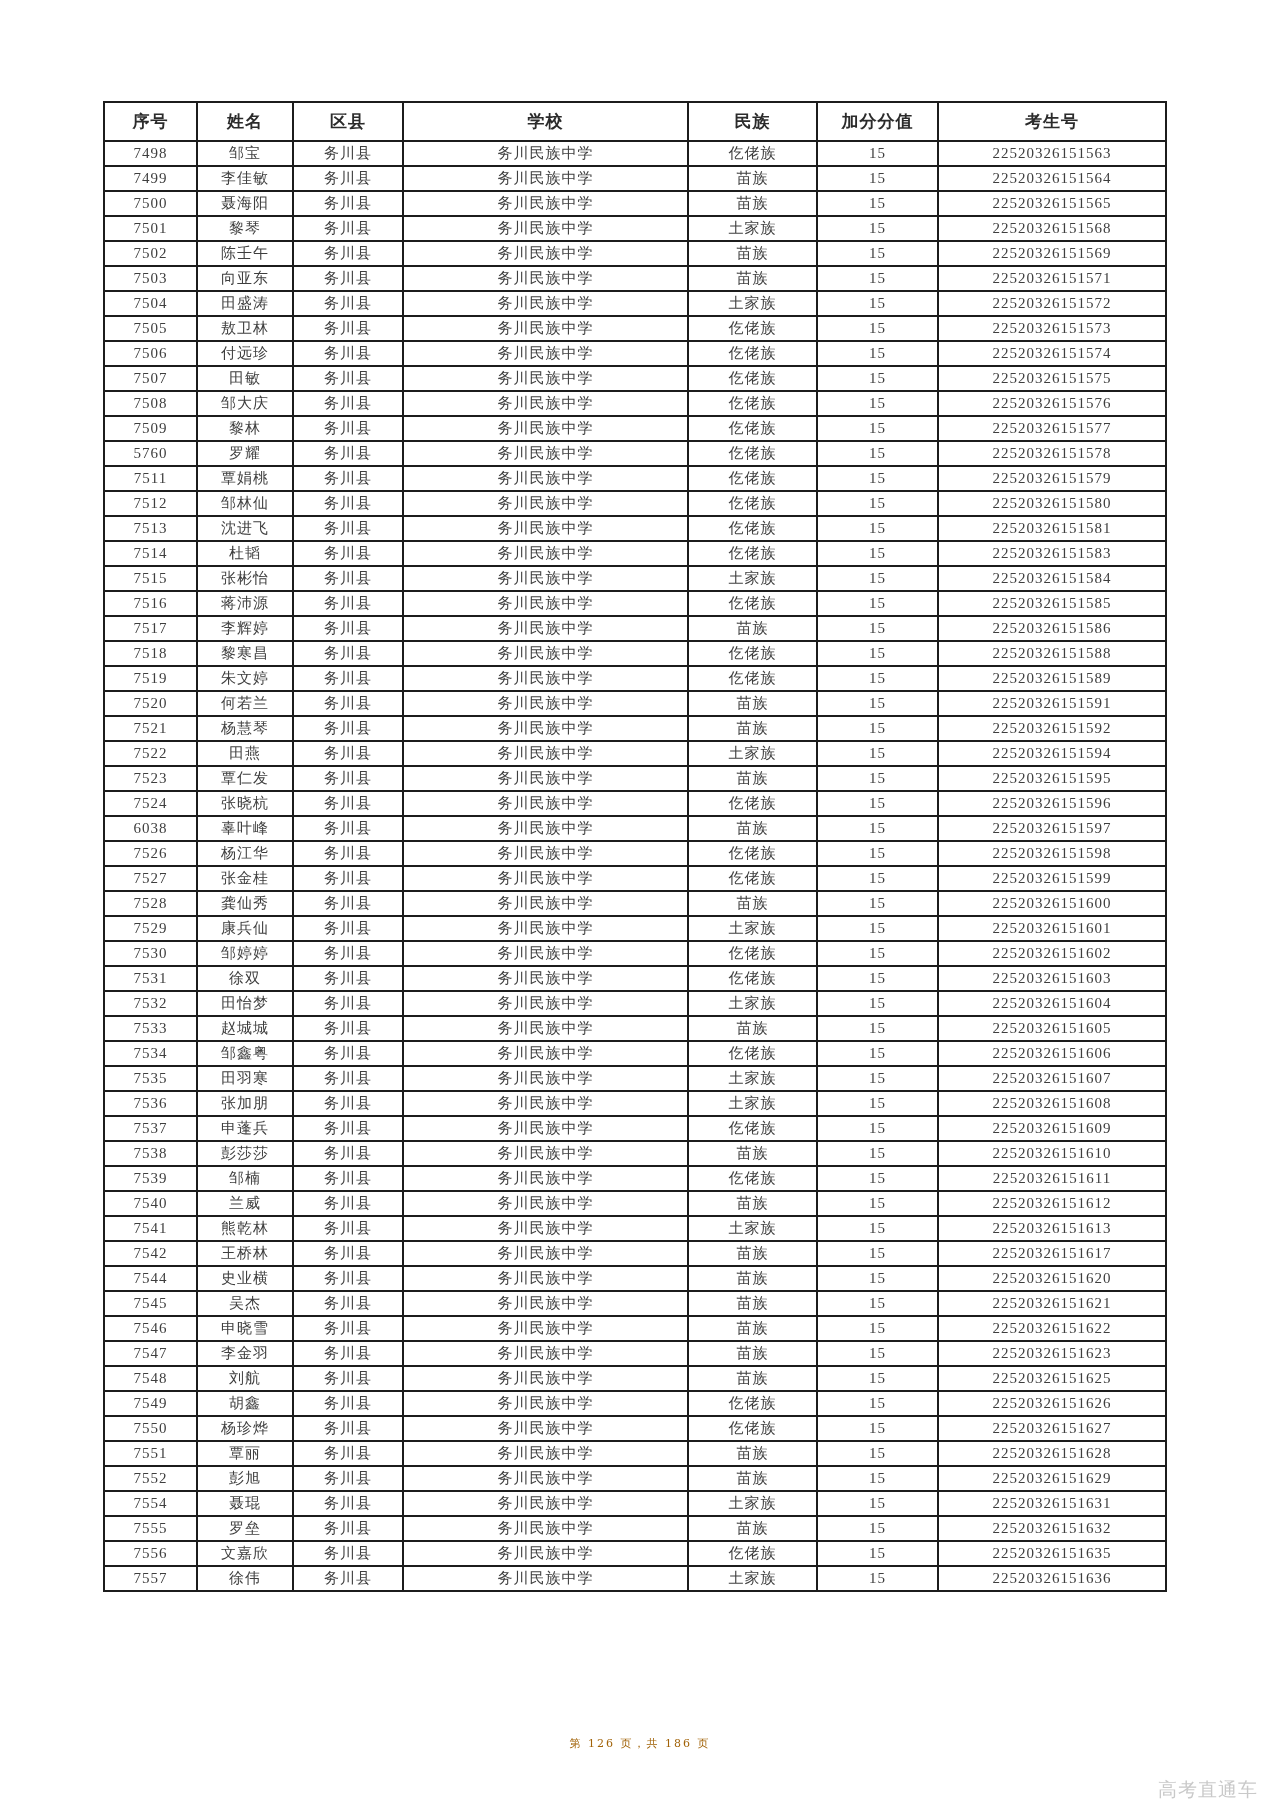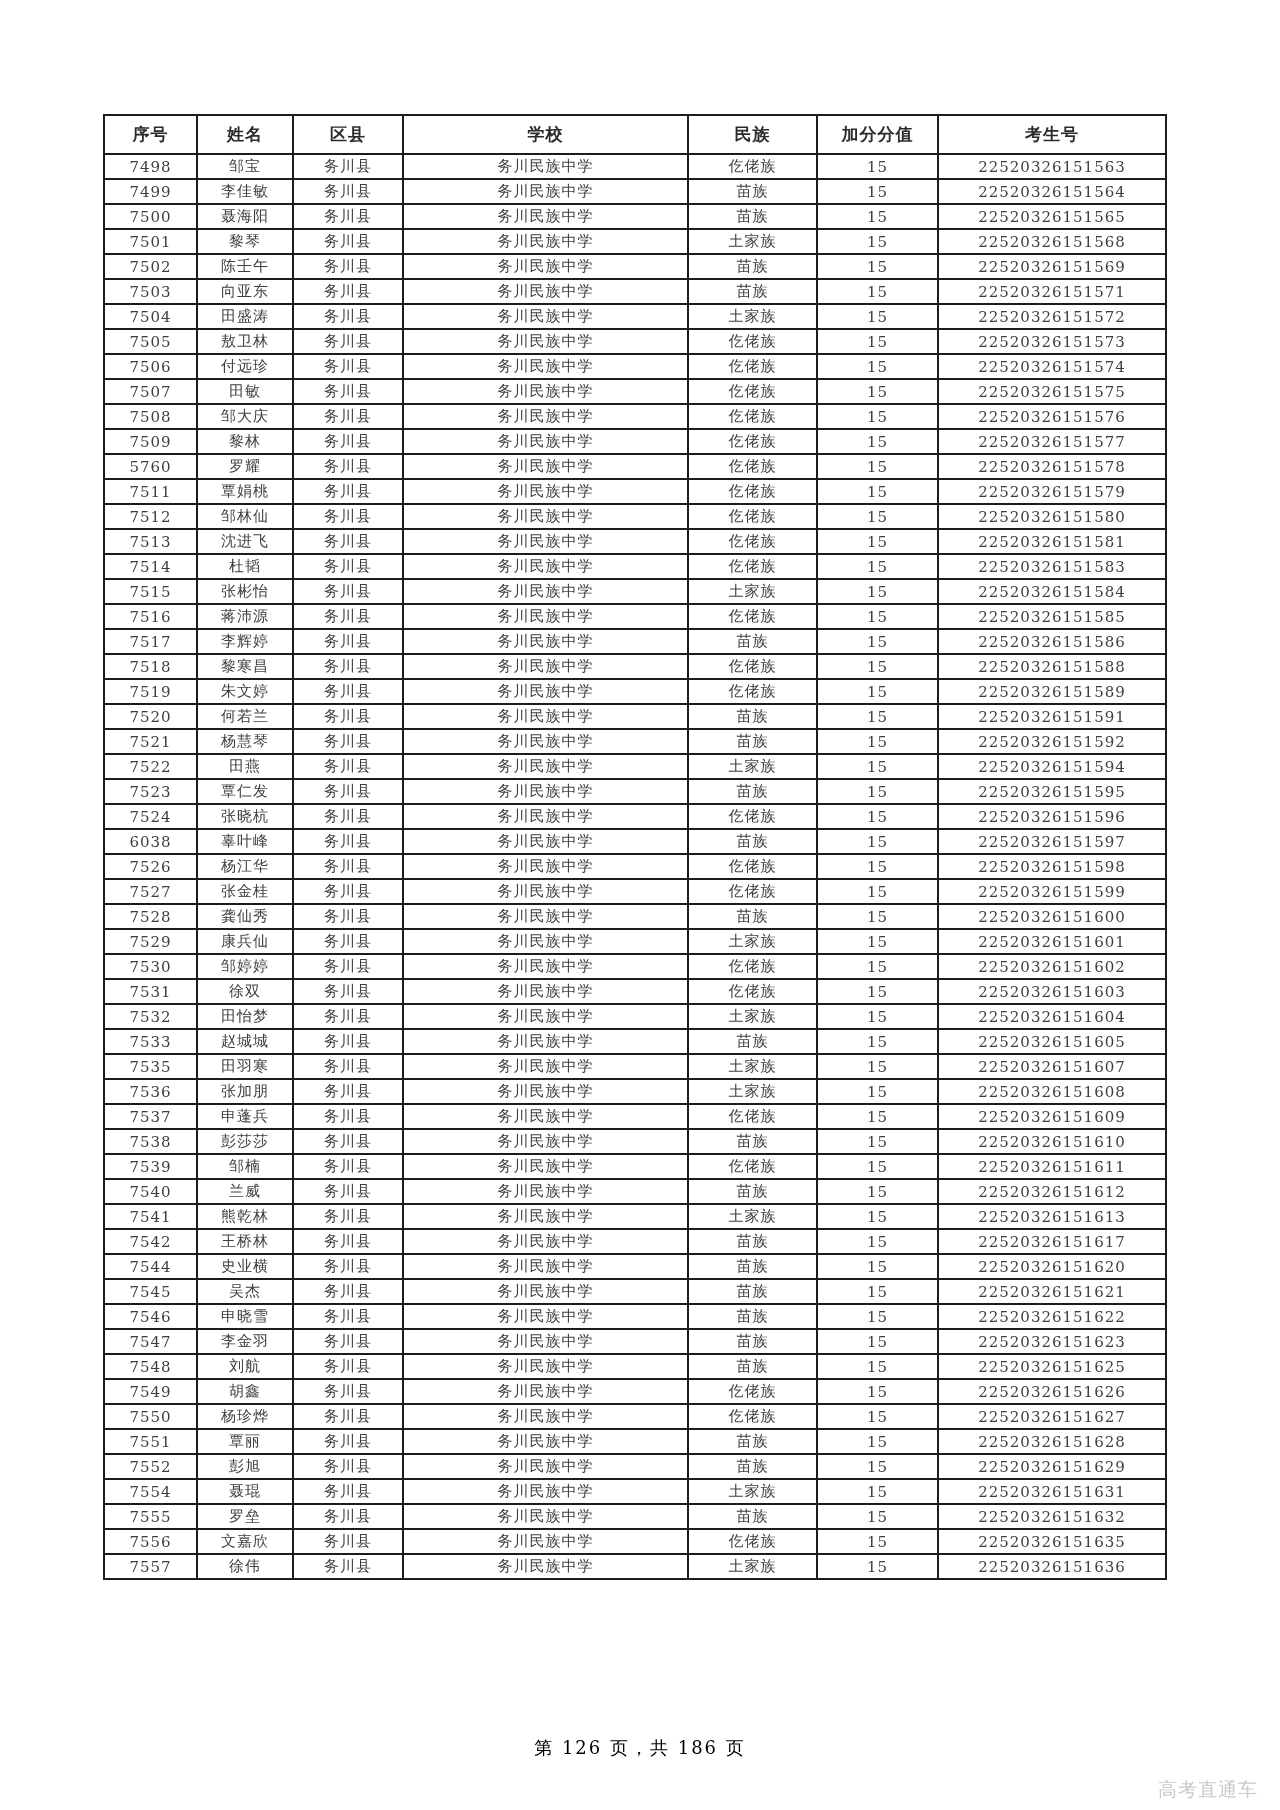--- a/index.html
+++ b/index.html
@@ -15,24 +15,25 @@
     color: #3c3c3c;
   }
   .page {
     position: absolute;
     inset: 0;
     background: #ffffff;
   }
   table.roster {
     position: absolute;
     left: 103px;
-    top: 114px;
+    top: 101px;
     border-collapse: collapse;
     table-layout: fixed;
     background: #ffffff;
+    font-family: Liberation Serif, serif;
   }
   table.roster th,
   table.roster td {
     border: 2px solid #1c1c1c;
     text-align: center;
     vertical-align: middle;
     padding: 0;
     overflow: hidden;
     white-space: nowrap;
   }
@@ -55,22 +56,22 @@
   col.c-school { width: 285px; }
   col.c-ethnic { width: 129px; }
   col.c-bonus  { width: 121px; }
   col.c-examno { width: 228px; }
   .page-footer {
     position: absolute;
     top: 1736px;
     left: 0;
     width: 100%;
     text-align: center;
-    font-size: 18px;
-    color: #000000;
+    font-size: 11px;
+    color: #a16207;
     letter-spacing: 2px;
   }
   .watermark {
     position: absolute;
     top: 1760px;
     right: 22px;
     font-size: 19px;
     color: #c9c9c9;
     font-family: "DejaVu Sans", "Liberation Sans", sans-serif;
     letter-spacing: 1px;
@@ -421,20 +422,29 @@
         <tr>
           <td>7533</td>
           <td>赵城城</td>
           <td>务川县</td>
           <td>务川民族中学</td>
           <td>苗族</td>
           <td>15</td>
           <td>22520326151605</td>
         </tr>
         <tr>
+          <td>7534</td>
+          <td>邹鑫粤</td>
+          <td>务川县</td>
+          <td>务川民族中学</td>
+          <td>仡佬族</td>
+          <td>15</td>
+          <td>22520326151606</td>
+        </tr>
+        <tr>
           <td>7535</td>
           <td>田羽寒</td>
           <td>务川县</td>
           <td>务川民族中学</td>
           <td>土家族</td>
           <td>15</td>
           <td>22520326151607</td>
         </tr>
         <tr>
           <td>7536</td>

